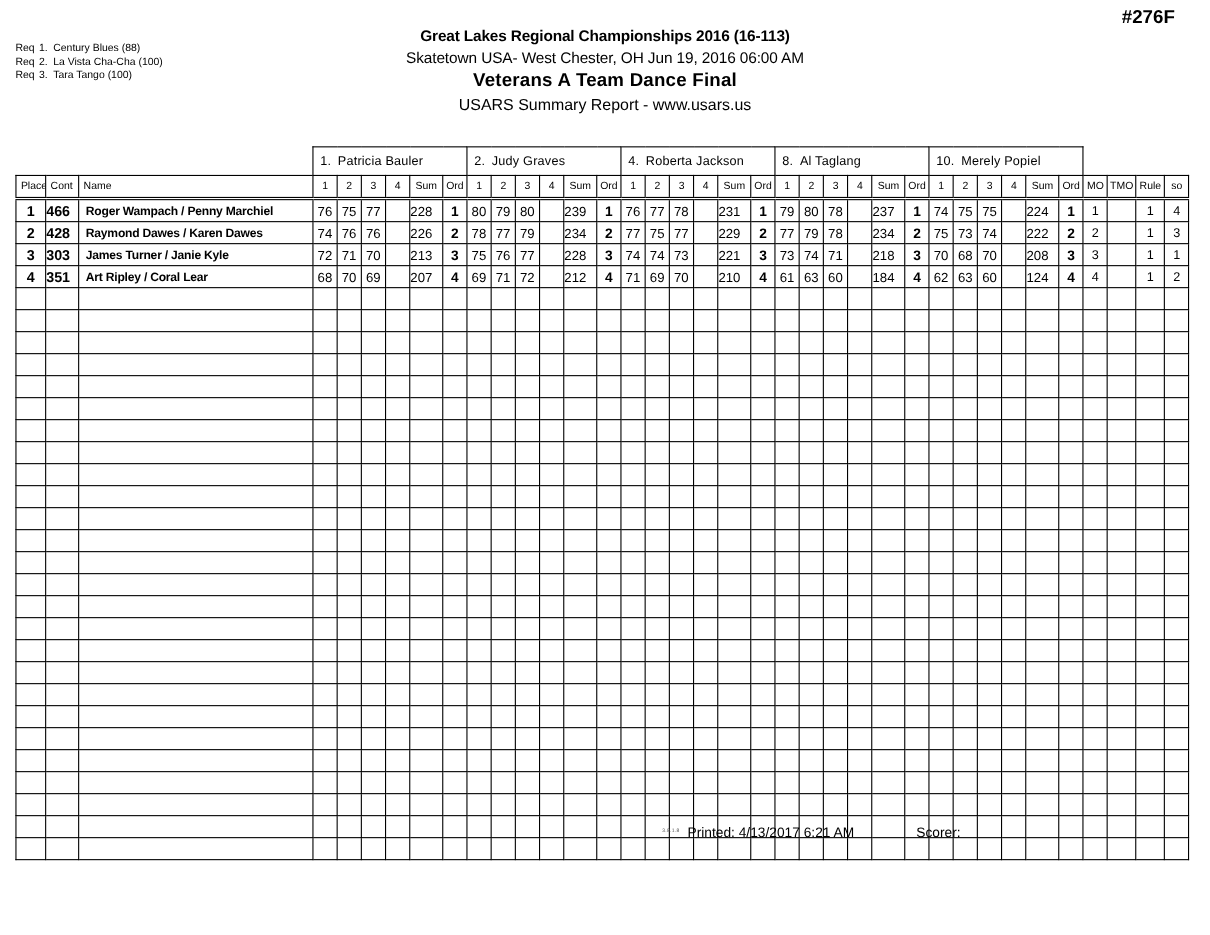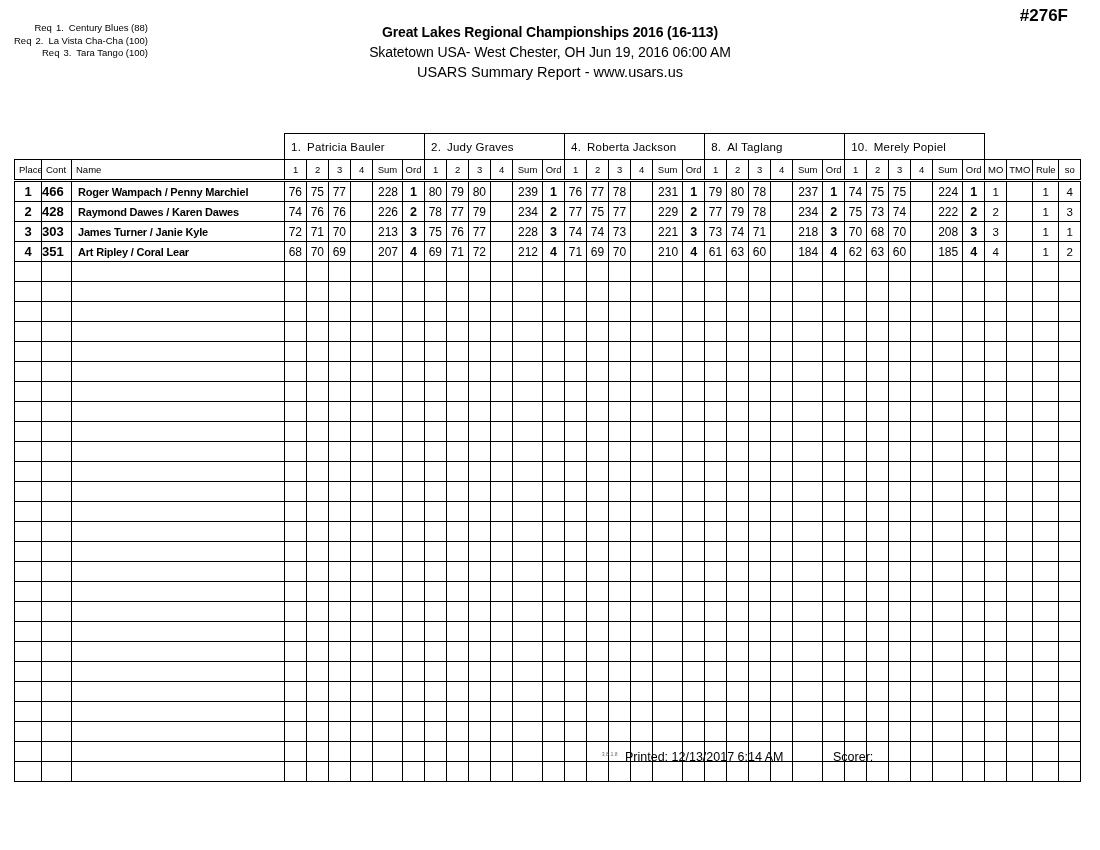--- a/index.html
+++ b/index.html
@@ -13,25 +13,24 @@
     font-family: "Liberation Sans", sans-serif;
     color: #000000;
     position: relative;
     overflow: hidden;
   }
 
   
   #req-block {
     position: absolute;
     left: 14px;
-    top: 22px;
+    top: 38px;
     font-size: 9.5px;
     line-height: 12.6px;
     white-space: nowrap;
-    text-align: right;
   }
   .req-line { display: block; }
   .req-line span { display: inline; }
   .req-word  { margin-right: 4px; }
   .req-num   { margin-right: 5px; }
 
   
   #title-block {
     position: absolute;
     left: 0;
@@ -111,21 +110,21 @@
     text-align: left;
     padding-left: 4px;
   }
 
   
   tr.datarow td { height: 19px; }
   tr.datarow td.place   { font-size: 13px; font-weight: bold; }
   tr.datarow td.cont    { font-size: 13px; font-weight: bold; text-align: right; padding-right: 8px; }
   tr.datarow td.name    { font-size: 11px; font-weight: bold; text-align: left; padding-left: 6px; letter-spacing: -0.2px;}
   tr.datarow td.score   { font-size: 12px; text-align: right; padding-right: 4px; }
-  tr.datarow td.sum     { font-size: 12px; text-align: right; padding-right: 4px; margin-top: 27px; }
+  tr.datarow td.sum     { font-size: 12px; text-align: left; padding-right: 4px; margin-top: 27px; }
   tr.datarow td.ord     { font-size: 12.5px; font-weight: bold; }
   tr.datarow td.tiny    { font-size: 11.5px; }
 
   
   tr.blankrow td { height: 19px; }
 
   
   td.ordcol {
     border-left: 4px solid #000;
     border-right: 4px solid #000;
@@ -168,20 +167,21 @@
     <span class="req-word">Req</span><span class="req-num">2.</span><span>La Vista Cha-Cha (100)</span>
   </div>
   <div class="req-line">
     <span class="req-word">Req</span><span class="req-num">3.</span><span>Tara Tango (100)</span>
   </div>
 </div>
 
 <div id="title-block">
   <div id="event-title">Great Lakes Regional Championships 2016 (16-113)</div>
   <div id="venue-line">Skatetown USA- West Chester, OH  Jun 19, 2016  06:00 AM</div>
+  <div id="division-title">Veterans A Team Dance Final</div>
   <div id="report-line">USARS Summary Report - www.usars.us</div>
 </div>
 <div id="heat-code">#276F</div>
 
 <div id="sheet">
   <table class="grid">
     <colgroup id="cols">
         <col style="width: 27px;">
         <col style="width: 30px;">
         <col style="width: 213px;">
@@ -411,21 +411,21 @@
           <td class="score">61</td>
           <td class="score">63</td>
           <td class="score">60</td>
           <td class="score"></td>
           <td class="sum">184</td>
           <td class="ord ordcol">4</td>
           <td class="score">62</td>
           <td class="score">63</td>
           <td class="score">60</td>
           <td class="score"></td>
-          <td class="sum">185</td>
+          <td class="sum">124</td>
           <td class="ord ordcol">4</td>
           <td class="tiny">4</td>
           <td class="tiny"></td>
           <td class="tiny">1</td>
           <td class="tiny">2</td>
         </tr>
         <tr class="blankrow">
           <td class="place"></td>
           <td class="cont"></td>
           <td class="name"></td>
@@ -1437,14 +1437,14 @@
           <td class="tiny"></td>
           <td class="tiny"></td>
           <td class="tiny"></td>
           <td class="tiny"></td>
         </tr>
       </tbody>
   </table>
 </div>
 
 <div id="version-code">3.8.1.8</div>
-<div id="printed-text">Printed:  12/13/2017  6:14 AM</div>
+<div id="printed-text">Printed:  4/13/2017  6:21 AM</div>
 <div id="scorer-text">Scorer:</div>
 
 </body></html>

